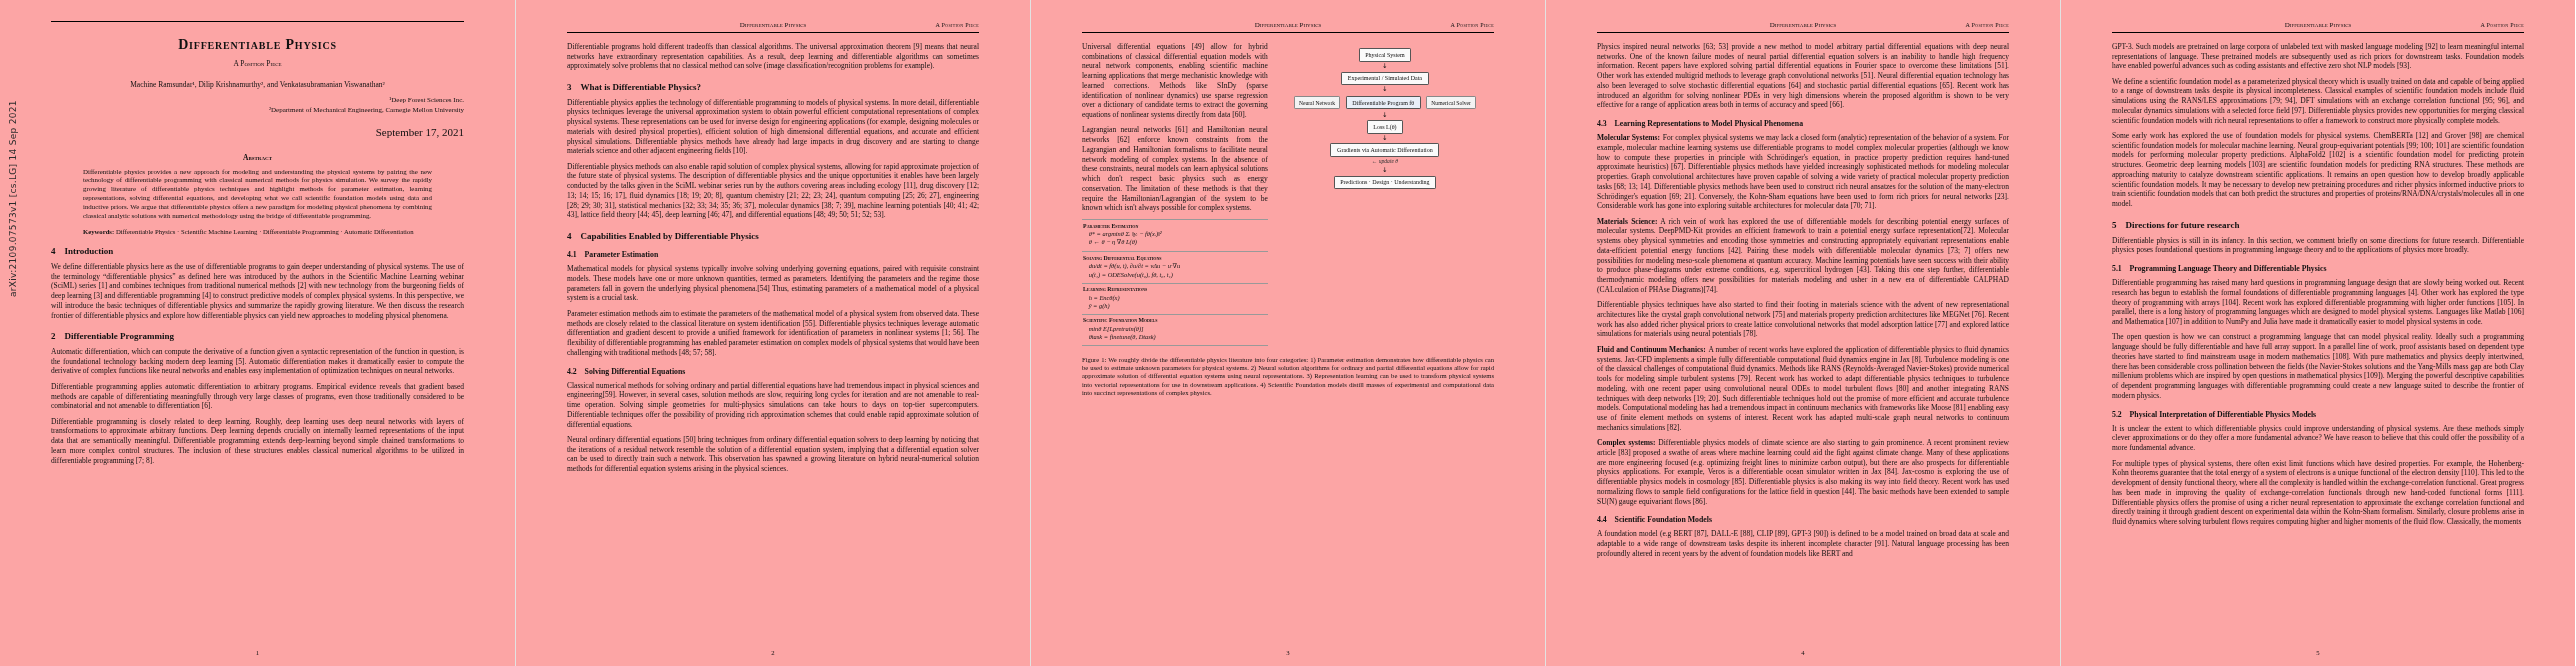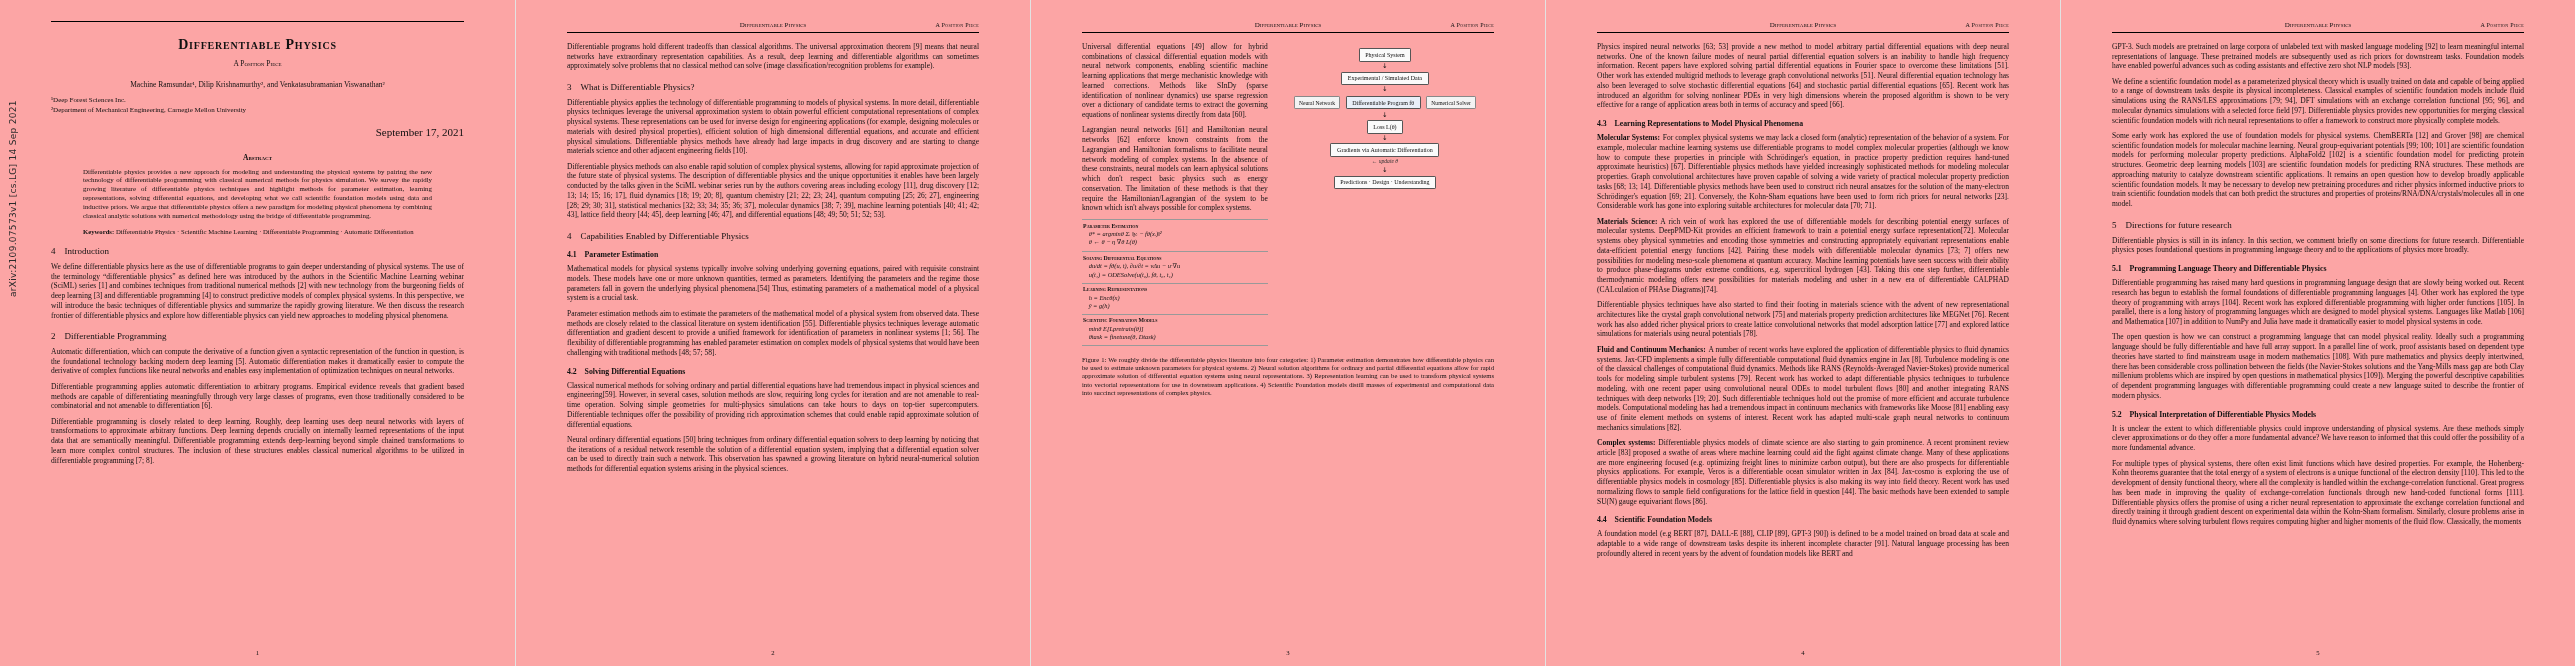--- a/index.html
+++ b/index.html
@@ -15,30 +15,30 @@
   .content { position:absolute; left:51px; right:51px; top:21px; }
 
   
   .rh { position:relative; text-align:center; font-variant:small-caps; font-size:7px;
         border-bottom:0.6px solid #000; padding-bottom:2.8px; margin-bottom:9px; }
   .rh-sub { position:absolute; right:0; top:0.6px; font-size:6.1px; letter-spacing:0.3px; }
 
   
   .p { font-size:7.5px; line-height:1.3; text-align:justify; margin:0 0 5.6px; }
   .runin { margin-right:2.8px; }
-  .h1 { font-size:9px; font-weight:normal; margin:11px 0 5.6px; }
+  .h1 { font-size:9px; font-weight:bold; margin:11px 0 5.6px; }
   .h2 { font-size:7.8px; font-weight:bold; margin:9px 0 5px; }
   .pagenum { position:absolute; bottom:11px; left:0; right:0; text-align:center; font-size:6.7px; }
 
   
   .t-rule { border-top:1.7px solid #000; }
   .t-title { text-align:center; font-variant:small-caps; font-size:14px; letter-spacing:0.8px; margin-top:14.5px; }
   .t-sub { text-align:center; font-variant:small-caps; font-size:7.5px; margin-top:6.7px; }
   .t-authors { text-align:center; font-size:7.5px; margin-top:12.2px; }
-  .t-affil { text-align:left; font-size:7px; margin-top:2.2px; }
+  .t-affil { text-align:right; font-size:7px; margin-top:2.2px; }
   .t-affil.first { margin-top:6.7px; }
   .t-date { text-align:right; font-size:11px; margin-top:12.2px; }
   .t-abs-head { text-align:center; font-weight:bold; font-variant:small-caps; font-size:7.5px; margin-top:14.5px; }
   .t-abstract { margin:5.6px 32px 0; font-size:6.9px; line-height:1.28; text-align:justify; }
   .t-keywords { margin:7.8px 32px 0; font-size:6.7px; text-align:justify; }
   .kw-label { font-weight:bold; }
   .arxiv { position:absolute; left:7.8px; top:297px; transform:rotate(-90deg); transform-origin:0 0;
            white-space:nowrap; font-family:"DejaVu Sans","Liberation Sans",sans-serif;
            font-size:9px; letter-spacing:0.3px; color:#2b2b2b; }
 
@@ -194,18 +194,18 @@
     </header>
     <p class="p">GPT-3. Such models are pretrained on large corpora of unlabeled text with masked language modeling [92] to learn meaningful internal representations of language. These pretrained models are subsequently used as rich priors for downstream tasks. Foundation models have enabled powerful advances such as coding assistants and effective zero shot NLP models [93].</p>
     <p class="p">We define a scientific foundation model as a parameterized physical theory which is usually trained on data and capable of being applied to a range of downstream tasks despite its physical incompleteness. Classical examples of scientific foundation models include fluid simulations using the RANS/LES approximations [79; 94], DFT simulations with an exchange correlation functional [95; 96], and molecular dynamics simulations with a selected force field [97]. Differentiable physics provides new opportunities for merging classical scientific foundation models with rich neural representations to offer a framework to construct more physically complete models.</p>
     <p class="p">Some early work has explored the use of foundation models for physical systems. ChemBERTa [12] and Grover [98] are chemical scientific foundation models for molecular machine learning. Neural group-equivariant potentials [99; 100; 101] are scientific foundation models for performing molecular property predictions. AlphaFold2 [102] is a scientific foundation model for predicting protein structures. Geometric deep learning models [103] are scientific foundation models for predicting RNA structures. These methods are approaching maturity to catalyze downstream scientific applications. It remains an open question how to develop broadly applicable scientific foundation models. It may be necessary to develop new pretraining procedures and richer physics informed inductive priors to train scientific foundation models that can both predict the structures and properties of proteins/RNA/DNA/crystals/molecules all in one model.</p>
     <h2 class="h1">5 Directions for future research</h2>
     <p class="p">Differentiable physics is still in its infancy. In this section, we comment briefly on some directions for future research. Differentiable physics poses foundational questions in programming language theory and to the applications of physics more broadly.</p>
     <h3 class="h2">5.1 Programming Language Theory and Differentiable Physics</h3>
     <p class="p">Differentiable programming has raised many hard questions in programming language design that are slowly being worked out. Recent research has begun to establish the formal foundations of differentiable programming languages [4]. Other work has explored the type theory of programming with arrays [104]. Recent work has explored differentiable programming with higher order functions [105]. In parallel, there is a long history of programming languages which are designed to model physical systems. Languages like Matlab [106] and Mathematica [107] in addition to NumPy and Julia have made it dramatically easier to model physical systems in code.</p>
     <p class="p">The open question is how we can construct a programming language that can model physical reality. Ideally such a programming language should be fully differentiable and have full array support. In a parallel line of work, proof assistants based on dependent type theories have started to find mainstream usage in modern mathematics [108]. With pure mathematics and physics deeply intertwined, there has been considerable cross pollination between the fields (the Navier-Stokes solutions and the Yang-Mills mass gap are both Clay millenium problems which are inspired by open questions in mathematical physics [109]). Merging the powerful descriptive capabilities of dependent programming languages with differentiable programming could create a new language suited to describe the frontier of modern physics.</p>
     <h3 class="h2">5.2 Physical Interpretation of Differentiable Physics Models</h3>
-    <p class="p">It is unclear the extent to which differentiable physics could improve understanding of physical systems. Are these methods simply clever approximations or do they offer a more fundamental advance? We have reason to informed that this could offer the possibility of a more fundamental advance.</p>
+    <p class="p">It is unclear the extent to which differentiable physics could improve understanding of physical systems. Are these methods simply clever approximations or do they offer a more fundamental advance? We have reason to believe that this could offer the possibility of a more fundamental advance.</p>
     <p class="p">For multiple types of physical systems, there often exist limit functions which have desired properties. For example, the Hohenberg-Kohn theorems guarantee that the total energy of a system of electrons is a unique functional of the electron density [110]. This led to the development of density functional theory, where all the complexity is handled within the exchange-correlation functional. Great progress has been made in improving the quality of exchange-correlation functionals through new hand-coded functional forms [111]. Differentiable physics offers the promise of using a richer neural representation to approximate the exchange correlation functional and directly training it through gradient descent on experimental data within the Kohn-Sham formalism. Similarly, closure problems arise in fluid dynamics where solving turbulent flows requires computing higher and higher moments of the fluid flow. Classically, the moments</p>
   </div>
   <div class="pagenum">5</div>
 </section>
 
 
 </body></html>

